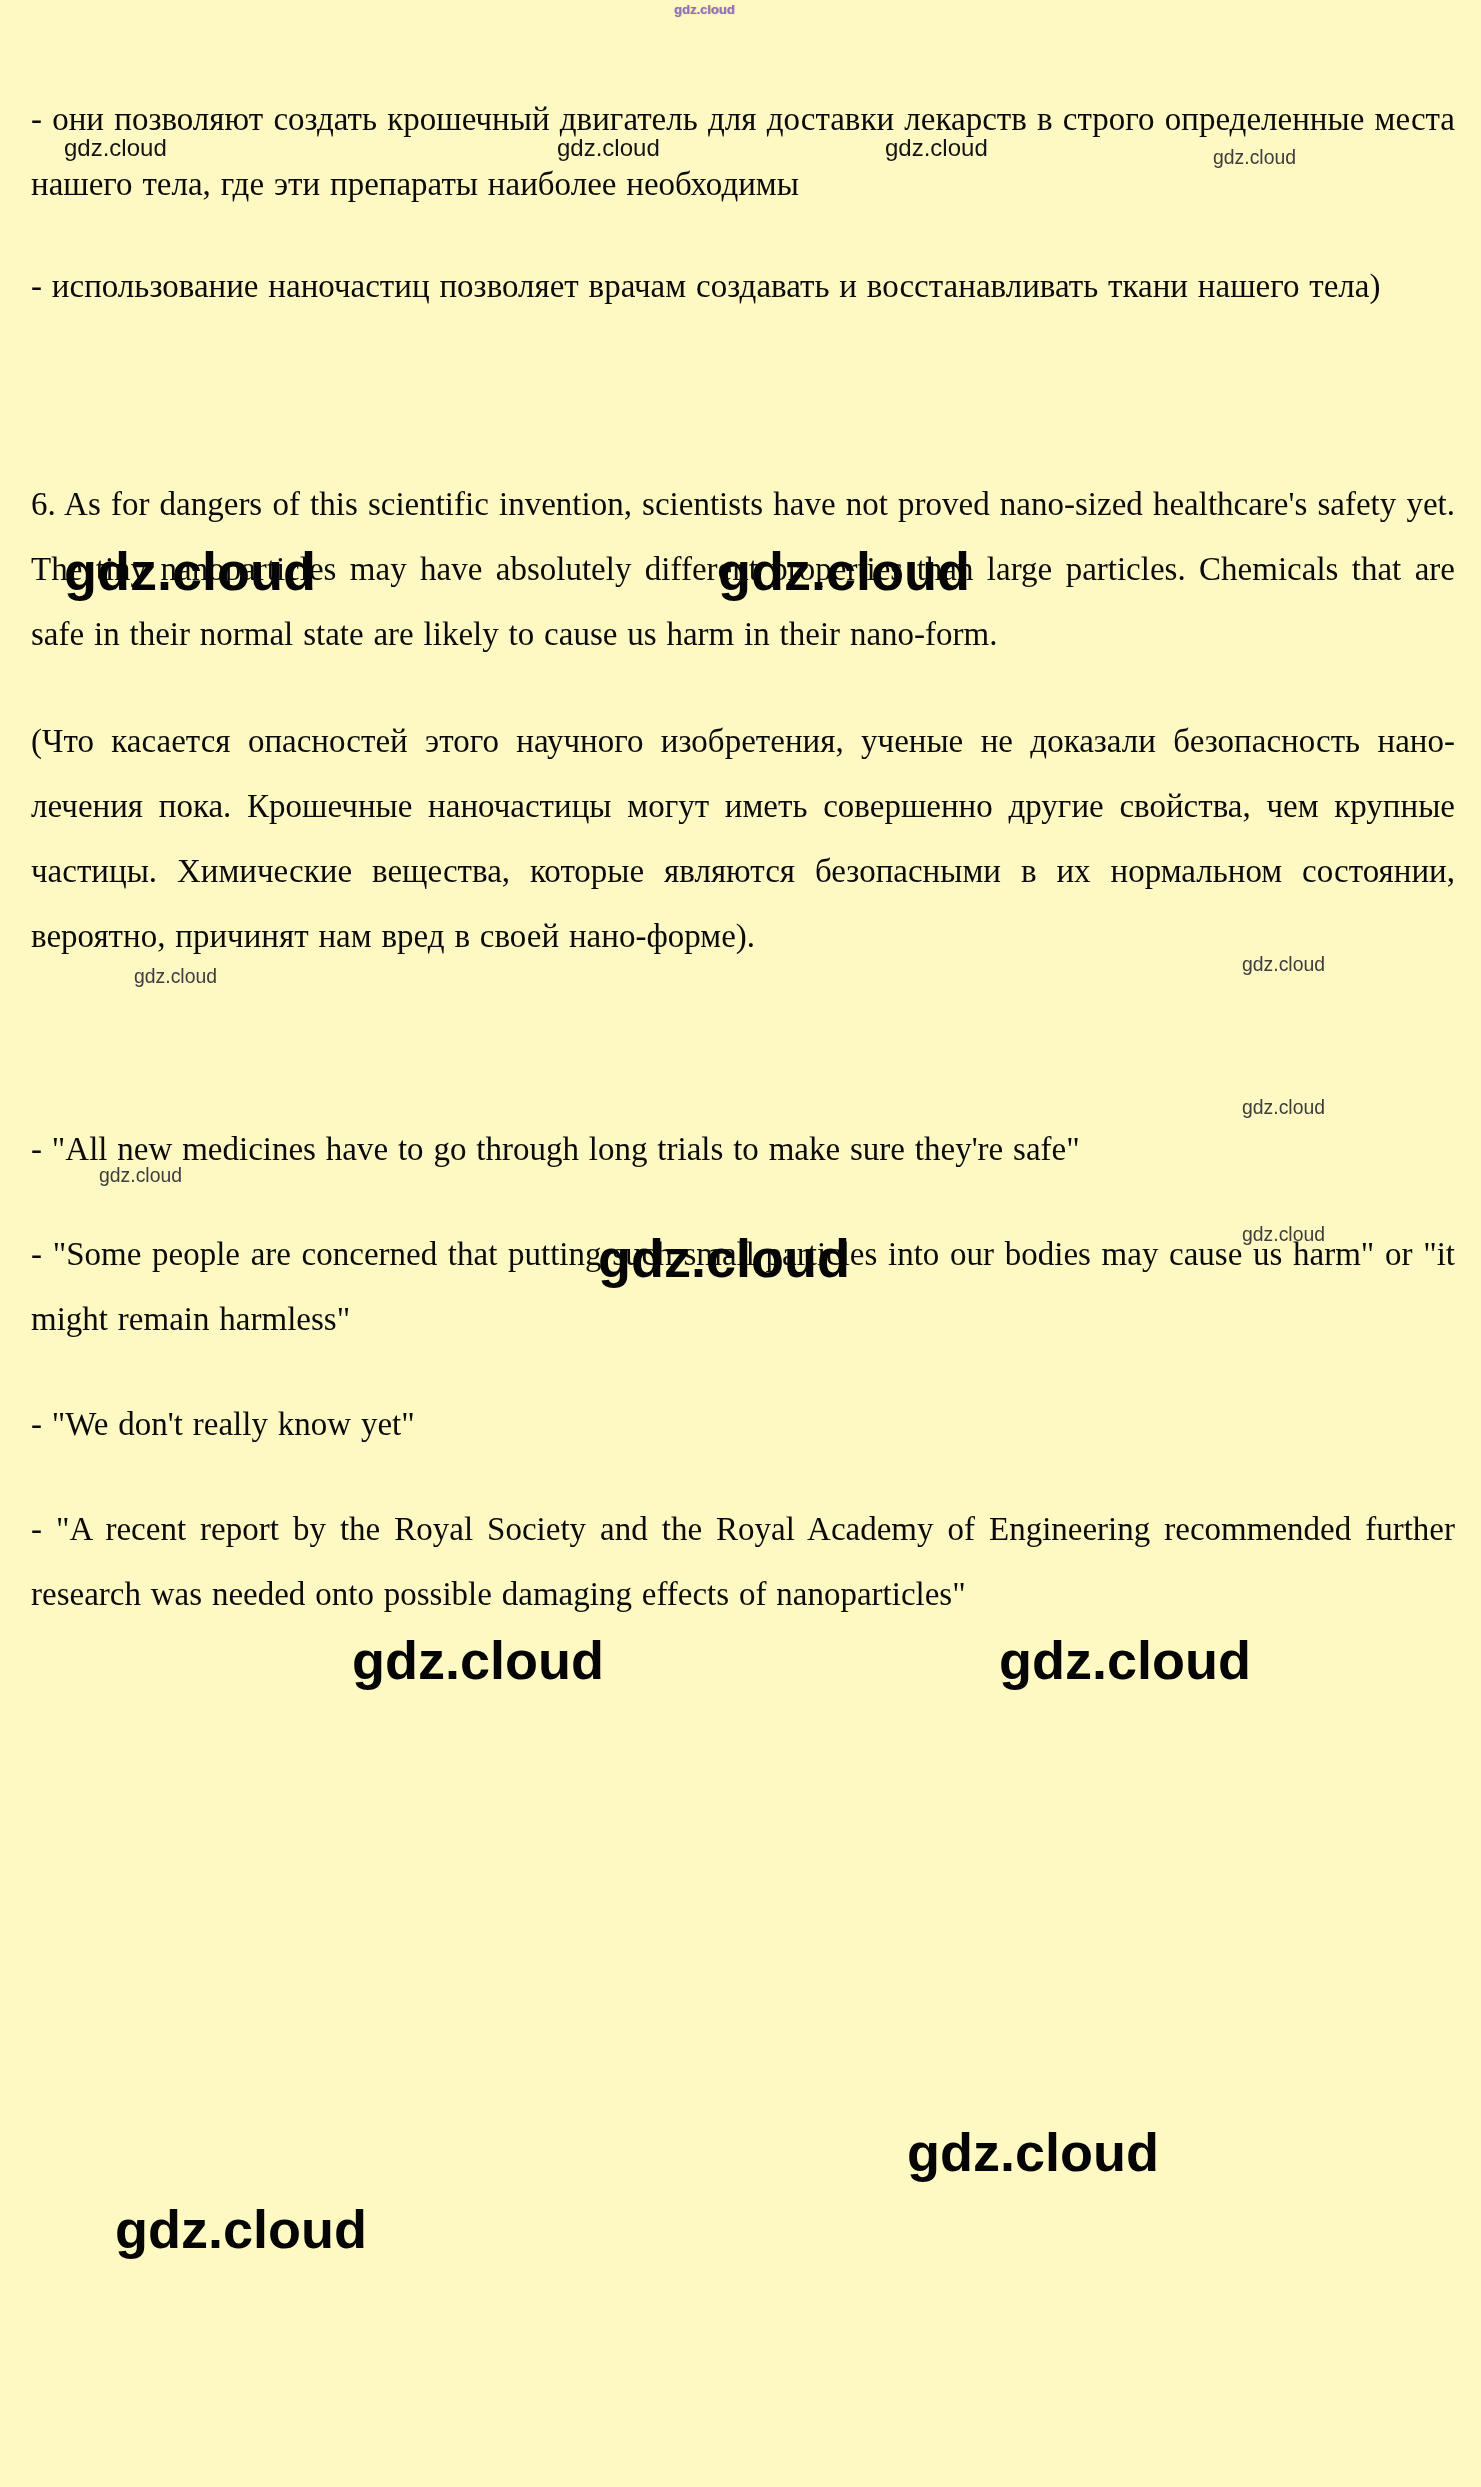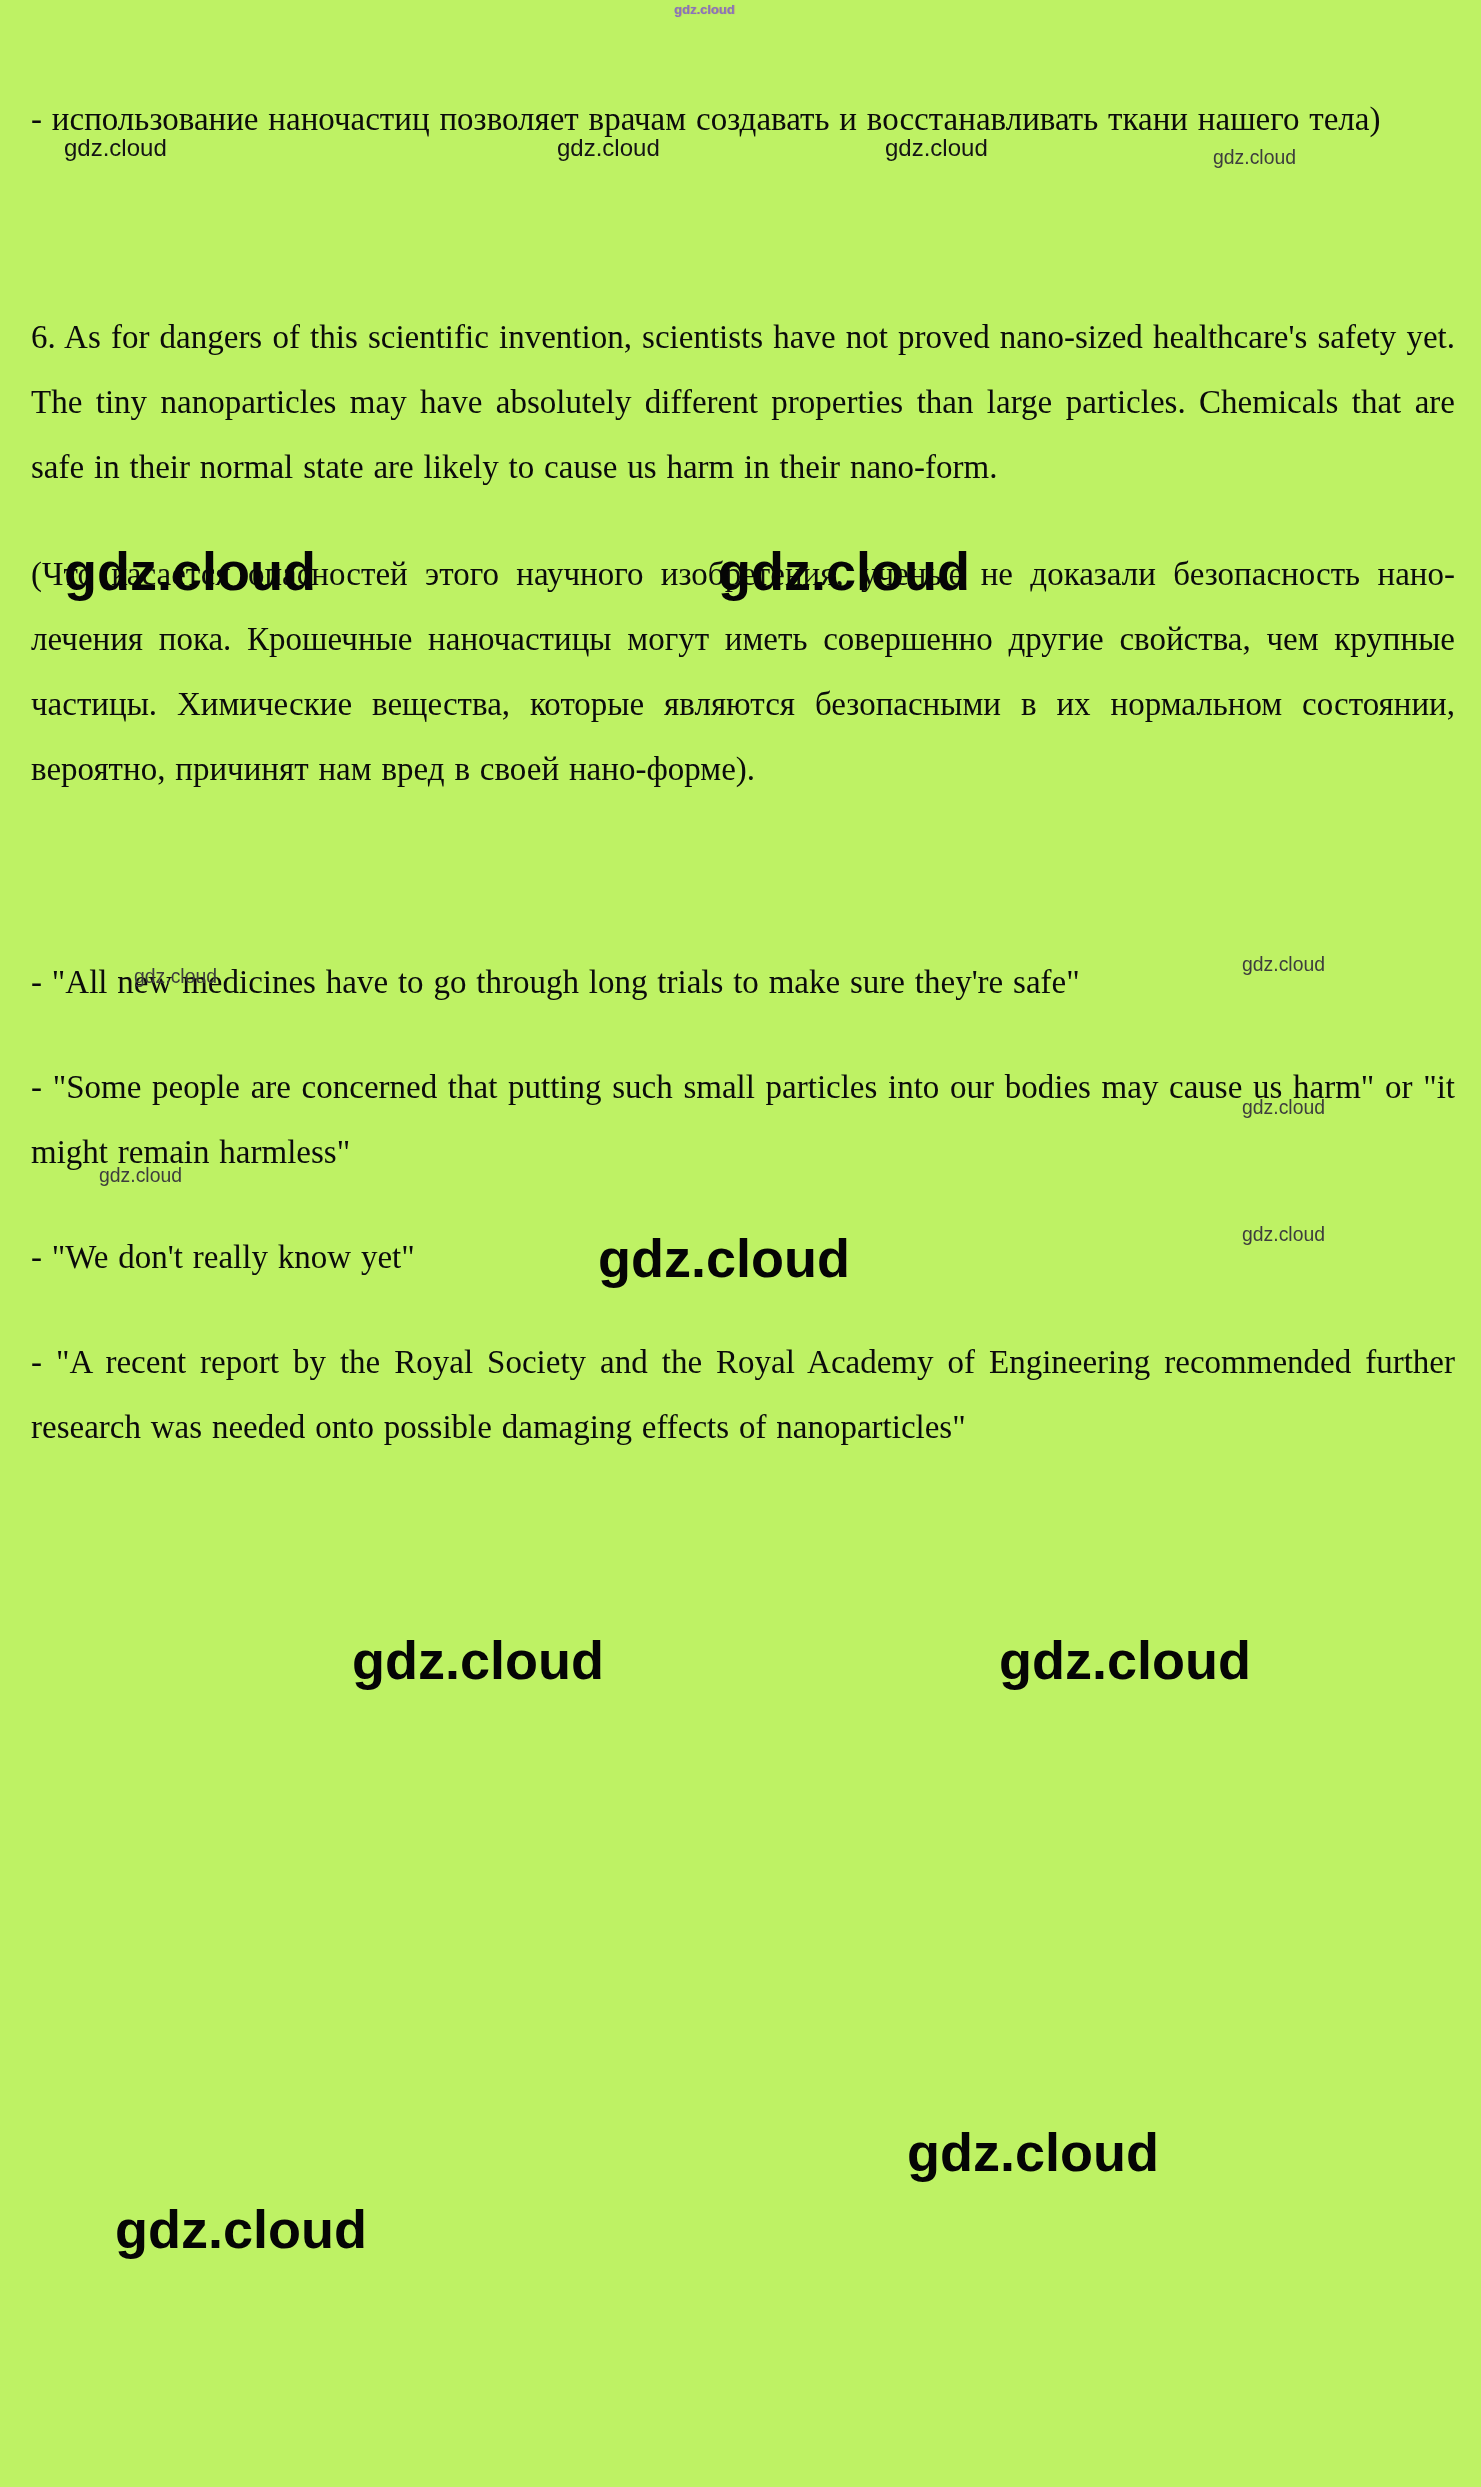--- a/index.html
+++ b/index.html
@@ -1,21 +1,21 @@
 <!DOCTYPE html>
 <html style="font-size:12.4px"><head>
 <meta charset="utf-8">
 <style>
   * { margin: 0; padding: 0; box-sizing: border-box; }
   html, body { background: #ffffff; }
   .page {
     position: relative;
     width: 1482px;
     height: 2487px;
-    background: #bef264;
+    background: #fef9c3;
     font-family: "Liberation Serif", serif;
     color: #000000;
     overflow: hidden;
   }
   .content {
     position: absolute;
     left: 31px;
     top: 87px;
     width: 1424px;
   }
@@ -66,20 +66,21 @@
   }
 </style>
 </head>
 <body>
 
 <div class="page">
 
   <span class="wm wm-top" style="left: 674px; top: 1.6px;">gdz.cloud</span>
 
   <main class="content">
+    <p class="para p1">- они позволяют создать крошечный двигатель для доставки лекарств в строго определенные места нашего тела, где эти препараты наиболее необходимы</p>
     <p class="para p2">- использование наночастиц позволяет врачам создавать и восстанавливать ткани нашего тела)</p>
     <p class="para p3">6. As for dangers of this scientific invention, scientists have not proved nano-sized healthcare's safety yet. The tiny nanoparticles may have absolutely different properties than large particles. Chemicals that are safe in their normal state are likely to cause us harm in their nano-form.</p>
     <p class="para p4">(Что касается опасностей этого научного изобретения, ученые не доказали безопасность нано-лечения пока. Крошечные наночастицы могут иметь совершенно другие свойства, чем крупные частицы. Химические вещества, которые являются безопасными в их нормальном состоянии, вероятно, причинят нам вред в своей нано-форме).</p>
     <p class="para p6">- "All new medicines have to go through long trials to make sure they're safe"</p>
     <p class="para p7">- "Some people are concerned that putting such small particles into our bodies may cause us harm" or "it might remain harmless"</p>
     <p class="para p8">- "We don't really know yet"</p>
     <p class="para p9">- "A recent report by the Royal Society and the Royal Academy of Engineering recommended further research was needed onto possible damaging effects of nanoparticles"</p>
   </main>
 
   <span class="wm wm-sm" style="left: 64px;   top: 134px;">gdz.cloud</span>

